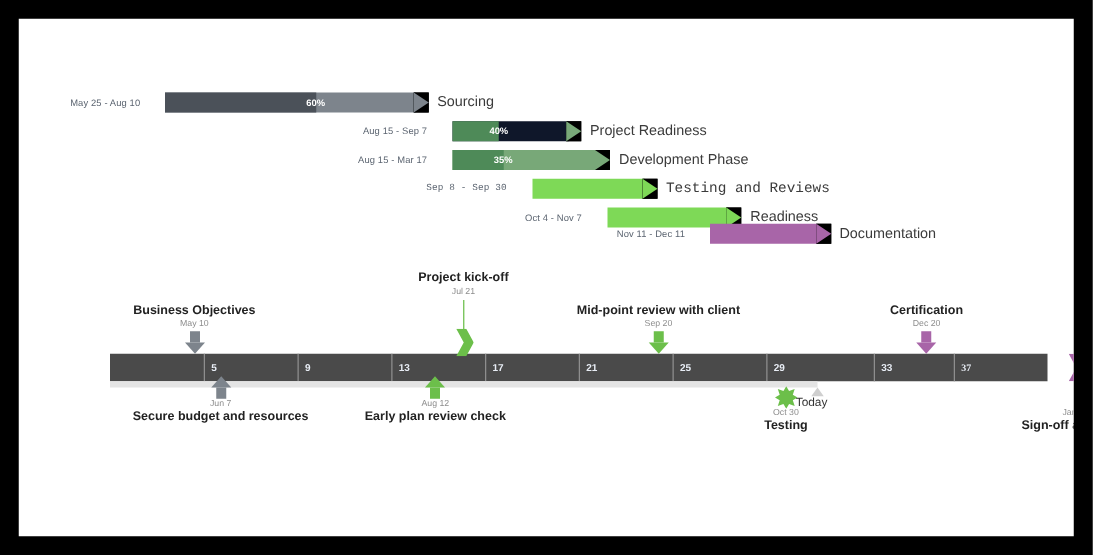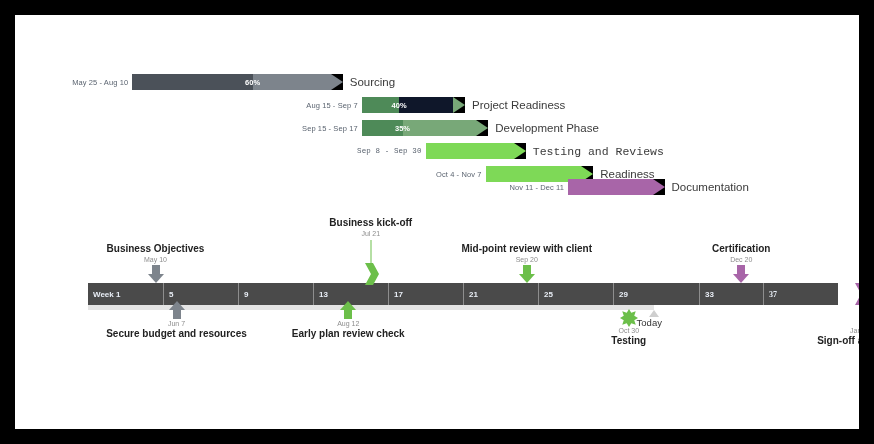--- a/index.html
+++ b/index.html
@@ -5,21 +5,21 @@
   html,body{margin:0;padding:0;background:#000;}
   body{width:874px;height:444px;overflow:hidden;
        font-family:"Liberation Sans", sans-serif;}
 
   #frame{position:absolute;left:15px;top:15px;width:844px;height:414px;
          background:#ffffff;overflow:hidden;}
 
   
   .taskrow{position:absolute;height:16px;}
   .taskdates{position:absolute;right:100%;top:50%;transform:translateY(-50%);
-             margin-right:4px;white-space:nowrap;font-size:7.5px;color:#5b6470;
+             margin-right:20px;white-space:nowrap;font-size:7.5px;color:#5b6470;
              letter-spacing:.1px;}
   .bar{position:absolute;left:0;top:0;height:100%;width:100%;}
   .bar .body{position:absolute;left:0;top:0;bottom:0;right:11px;}
   .bar .tip{position:absolute;right:0;top:0;bottom:0;width:12px;}
   .bar .tip:before{content:"";position:absolute;left:-1px;top:0;
         border-style:solid;border-width:8px 0 8px 12px;}
   .prog{position:absolute;left:0;top:0;bottom:0;}
   .progtxt{position:absolute;top:50%;transform:translate(-50%,-50%);
            font-size:7.5px;font-weight:bold;color:#ffffff;white-space:nowrap;}
   .taskname{position:absolute;left:100%;top:50%;transform:translateY(-50%);
@@ -85,21 +85,21 @@
             <div class="prog" style="background: rgb(78, 138, 88); width: 40%;"></div>
             <span class="progtxt" style="left: 40%;">40%</span>
           </div>
           <div class="tip">
             <div style="position: absolute; left: -1px; top: 0px; width: 0px; height: 0px; border-style: solid; border-width: 8px 0px 8px 12px; border-color: transparent transparent transparent rgb(120, 168, 120);"></div>
           </div>
         </div>
         <span class="taskname">Project Readiness</span>
       </div>
       <div class="taskrow" style="left: 346.75px; top: 105px; width: 127.5px;">
-        <span class="taskdates">Sep 15 - Sep 17</span>
+        <span class="taskdates">Aug 15 - Mar 17</span>
         <div class="bar">
           <div class="body" style="background: rgb(120, 168, 120);">
             <div class="prog" style="background: rgb(78, 138, 88); width: 35%;"></div>
             <span class="progtxt" style="left: 35%;">35%</span>
           </div>
           <div class="tip">
             <div style="position: absolute; left: -1px; top: 0px; width: 0px; height: 0px; border-style: solid; border-width: 8px 0px 8px 12px; border-color: transparent transparent transparent rgb(120, 168, 120);"></div>
           </div>
         </div>
         <span class="taskname">Development Phase</span>
@@ -129,21 +129,20 @@
         <div class="bar">
           <div class="body" style="background: rgb(168, 101, 168);"></div>
           <div class="tip">
             <div style="position: absolute; left: -1px; top: 0px; width: 0px; height: 0px; border-style: solid; border-width: 8px 0px 8px 12px; border-color: transparent transparent transparent rgb(168, 101, 168);"></div>
           </div>
         </div>
         <span class="taskname">Documentation</span>
       </div>
     </div>
   <div id="axis" style="left: 73px; top: 268px; width: 750px; height: 22px; background: rgb(74, 74, 74);">
-      <div class="wk first" style="left: 0px; width: 75px;">Week 1</div>
       <div class="wk" style="left: 75px; width: 75px;">5</div>
       <div class="wk" style="left: 150px; width: 75px;">9</div>
       <div class="wk" style="left: 225px; width: 75px;">13</div>
       <div class="wk" style="left: 300px; width: 75px;">17</div>
       <div class="wk" style="left: 375px; width: 75px;">21</div>
       <div class="wk" style="left: 450px; width: 75px;">25</div>
       <div class="wk" style="left: 525px; width: 75px;">29</div>
       <div class="wk" style="left: 600px; width: 75px; margin-left: 11px;">33</div>
       <div class="wk" style="left: 675px; width: 75px; font-family: Liberation Serif, serif;">37</div>
     </div>
@@ -155,21 +154,21 @@
   <div id="milestones">
       <div class="ms" style="left: 140.5px; width: 0px; top: 228px;">
         <div class="lbl" style="top:0">Business Objectives</div>
         <div class="dt" style="top:13px">May 10</div>
         <div class="arrow down" style="top:22px;width:16px;height:18px;">
           <div class="shaft" style="top:0;height:9px;background:#7d848c"></div>
           <div class="head" style="top:9px;border-color:#7d848c transparent transparent transparent"></div>
         </div>
       </div>
       <div class="ms" style="left: 355.75px; width: 0px; top: 202px;">
-        <div class="lbl" style="top:0">Business kick-off</div>
+        <div class="lbl" style="top:0">Project kick-off</div>
         <div class="dt" style="top:13px">Jul 21</div>
         <div class="stem" style="top:23px;height:26px;background:#6cbf4a"></div>
         <svg class="chev" style="top:46px" viewBox="0 0 16 22">
           <path d="M2,0 L10,0 L16,11 L10,22 L2,22 L8,11 Z" fill="#6cbf4a"></path>
         </svg>
       </div>
       <div class="ms" style="left: 511.75px; width: 0px; top: 228px;">
         <div class="lbl" style="top:0">Mid-point review with client</div>
         <div class="dt" style="top:13px">Sep 20</div>
         <div class="arrow down" style="top:22px;width:16px;height:18px;">

